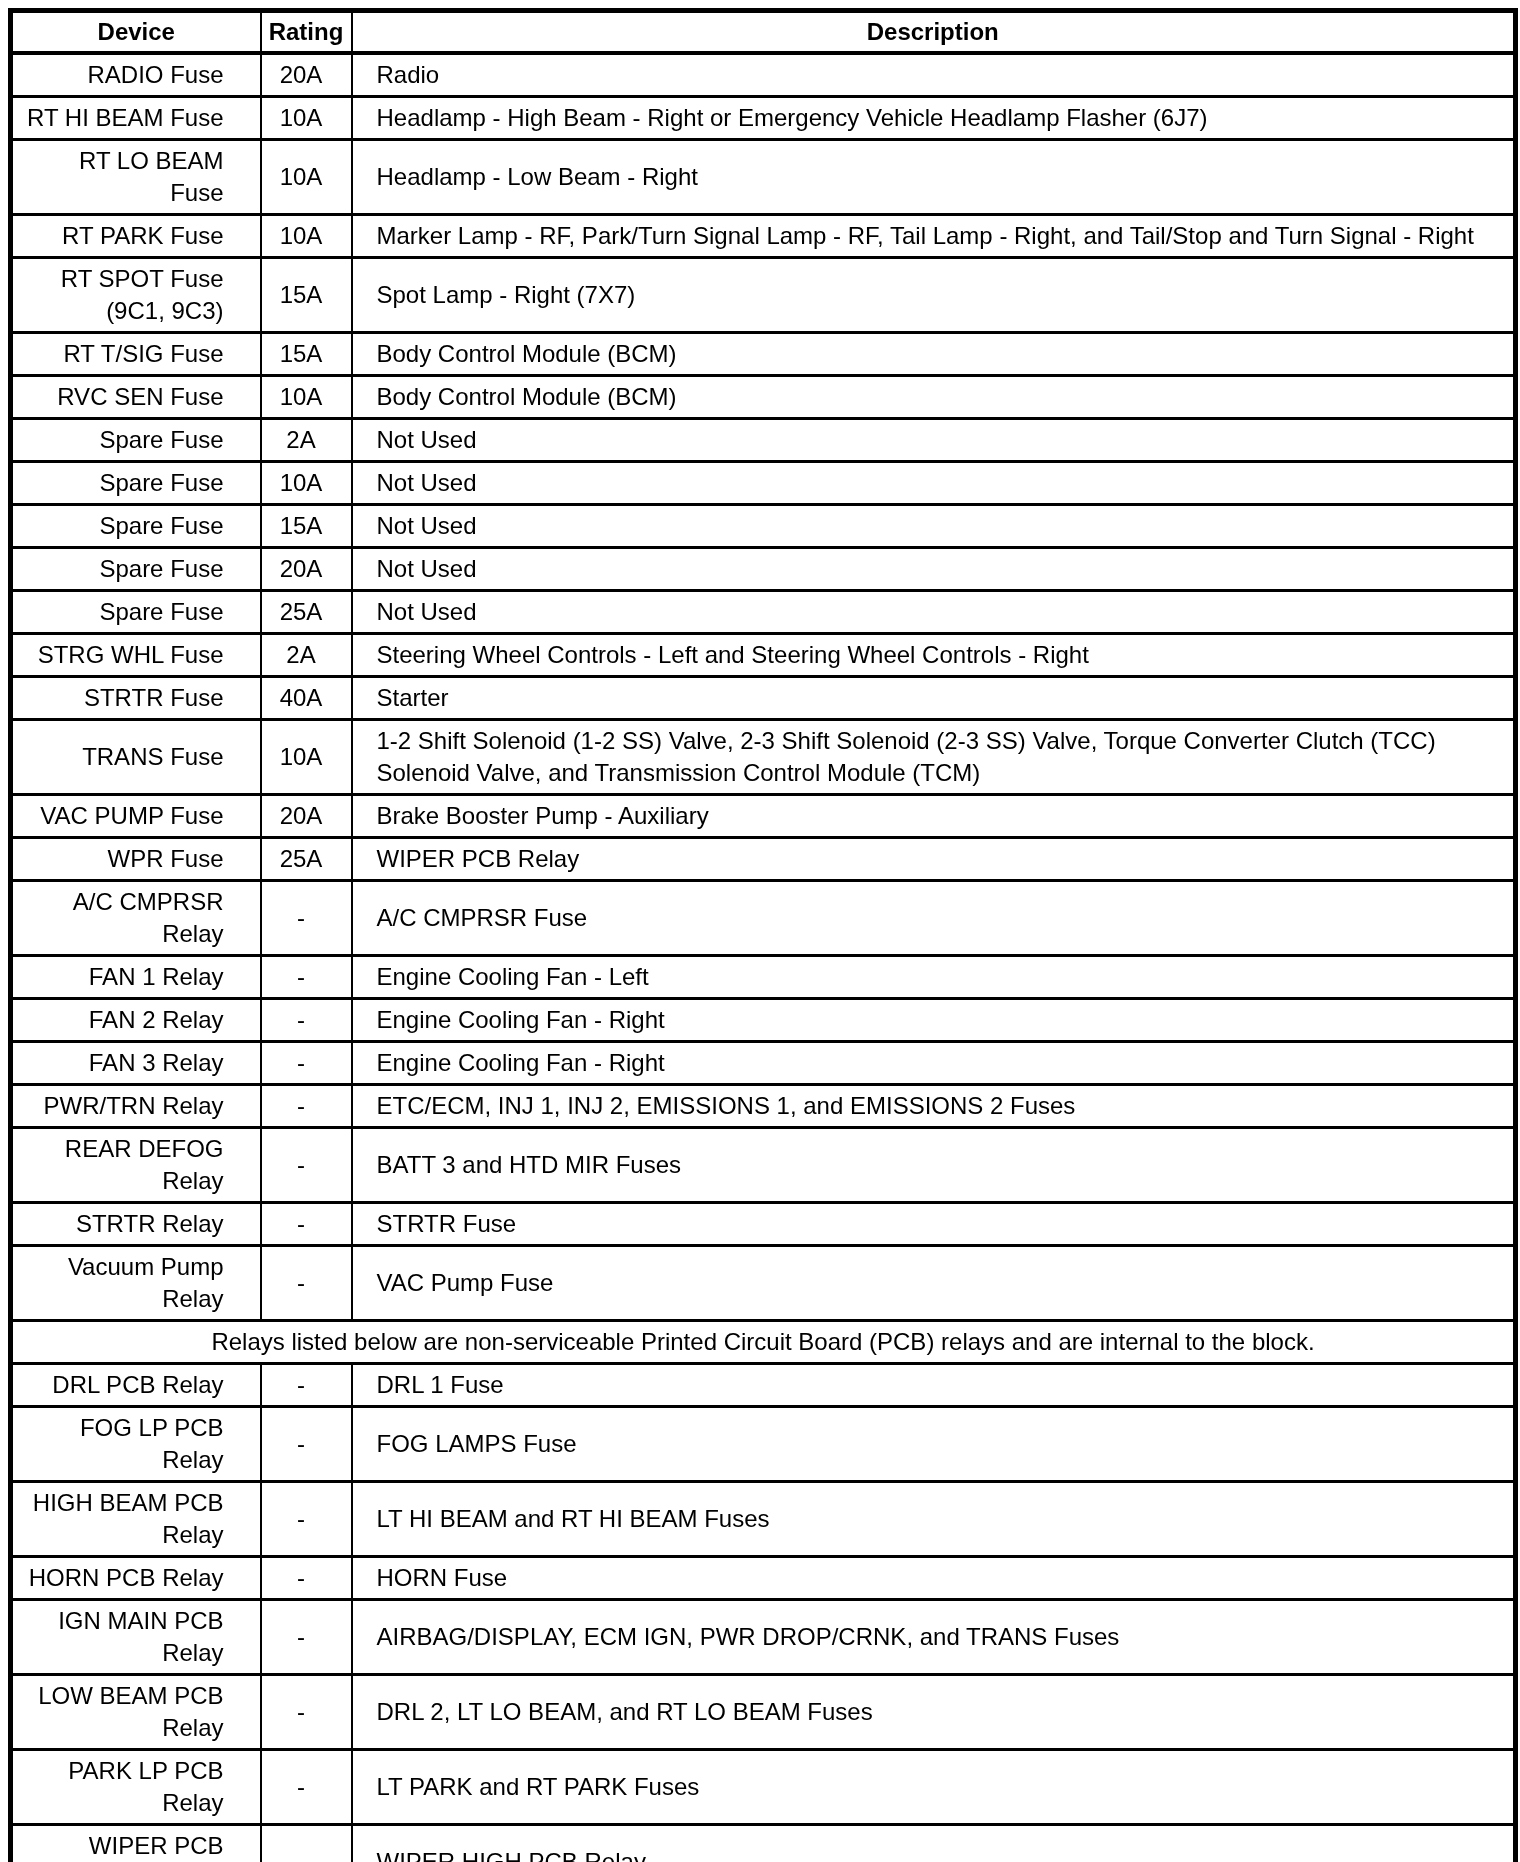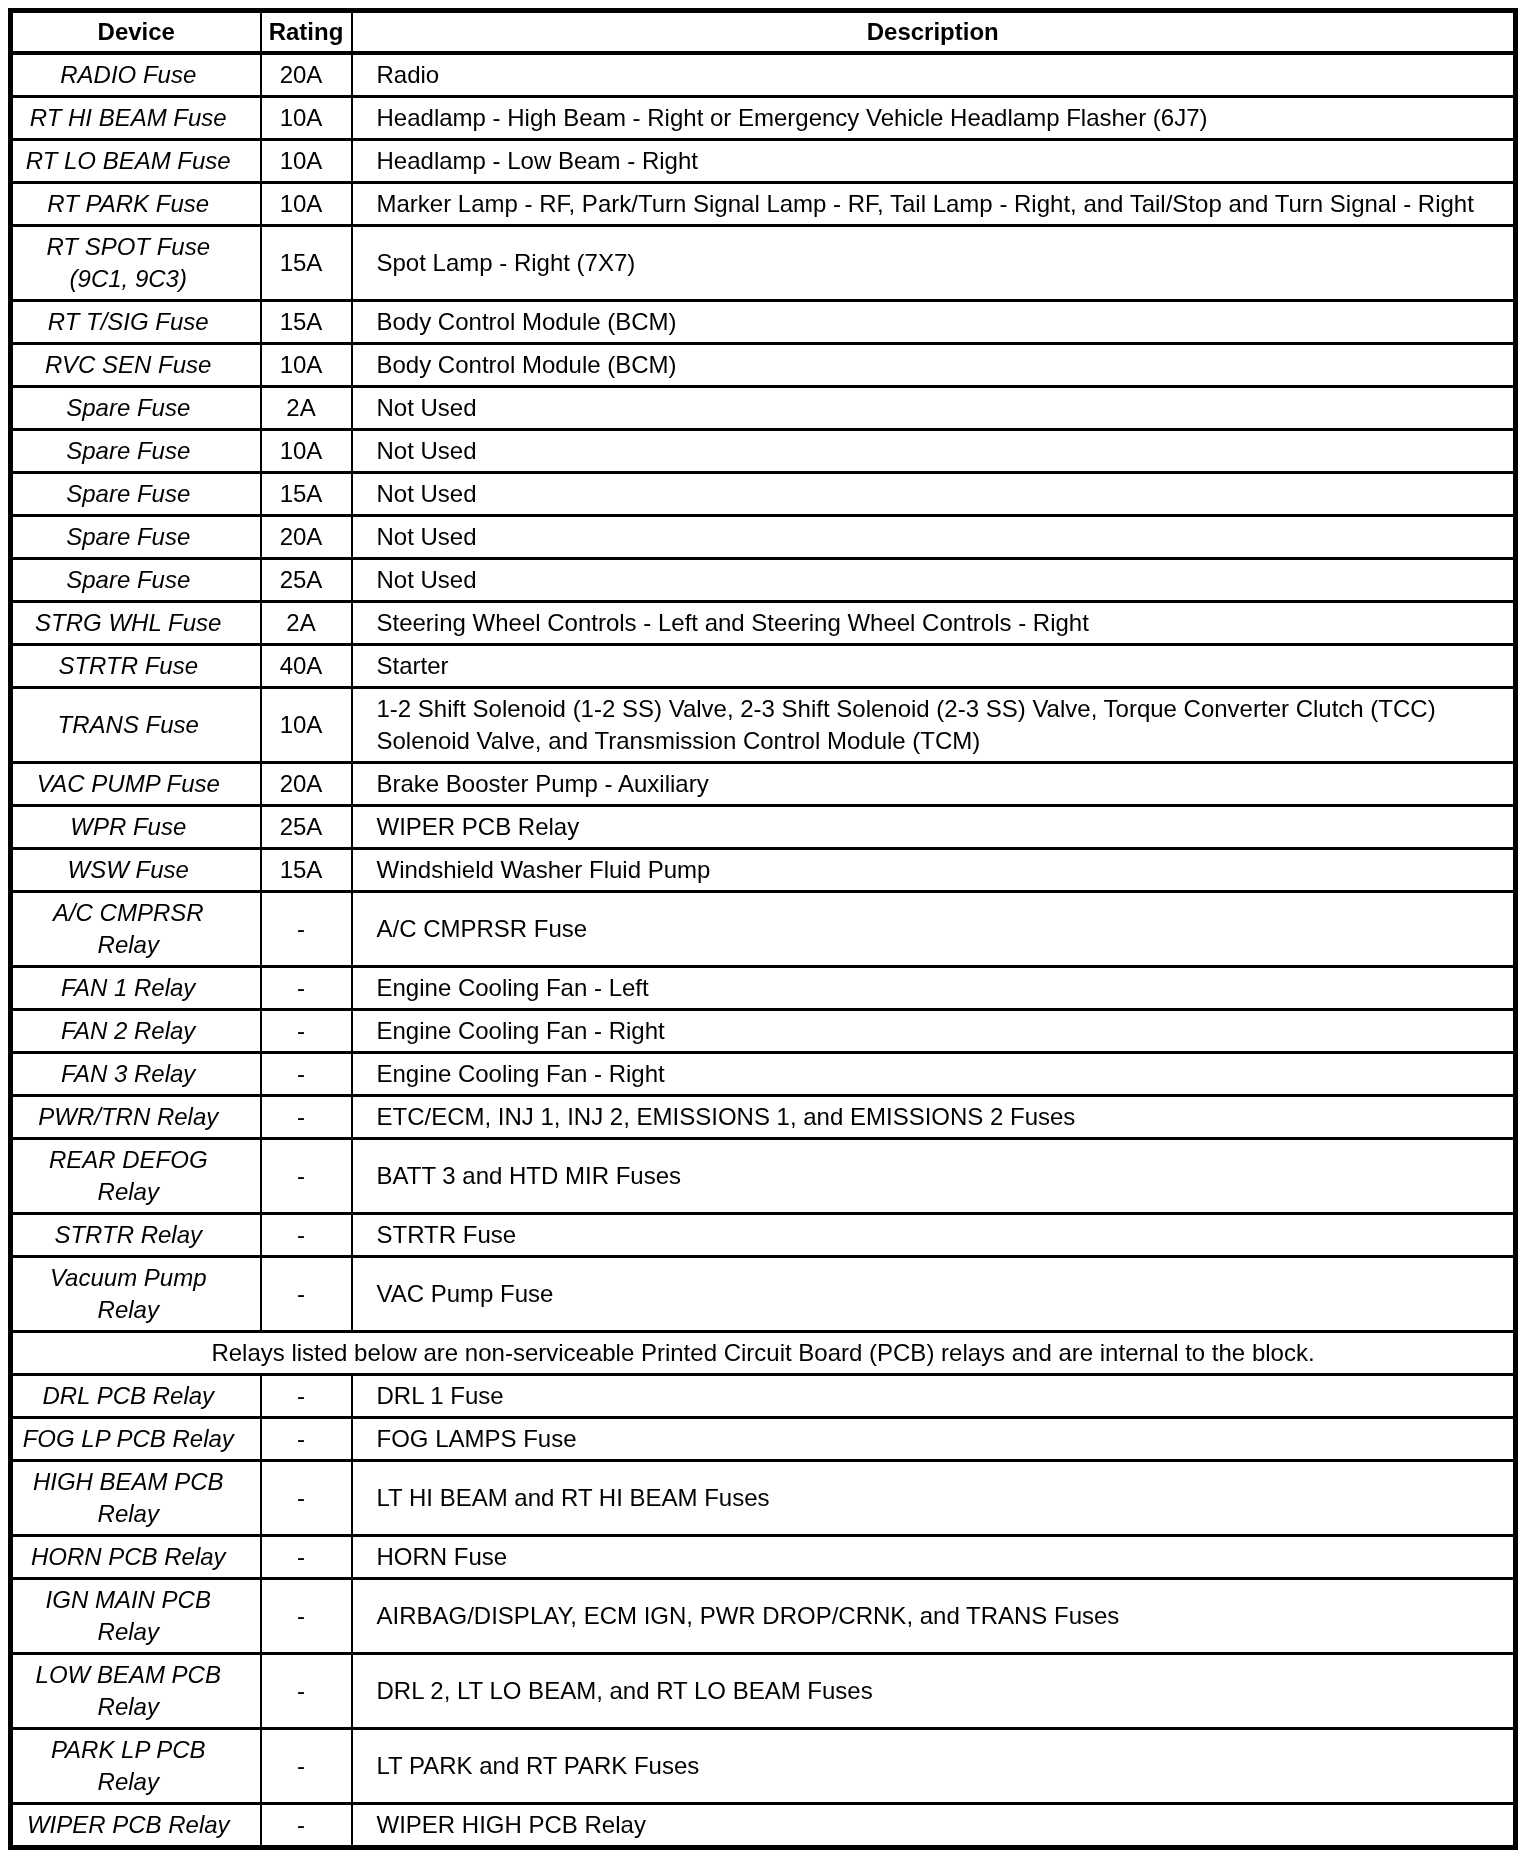--- a/index.html
+++ b/index.html
@@ -40,23 +40,22 @@
     font-size: 24px;
     font-weight: normal;
     border: 2px solid #000000;
     border-top-width: 3px;
     padding: 4px 8px;
     line-height: 32px;
     vertical-align: middle;
     overflow: hidden;
   }
   td.device-cell {
-    text-align: center;
-    padding-right: 24px;
-    font-style: italic;
+    text-align: right;
+    padding-right: 36px;
   }
   td.rating-cell {
     text-align: center;
     padding-left: 2px;
     padding-right: 12px;
   }
   td.description-cell {
     text-align: left;
     padding-left: 24px;
   }
@@ -161,25 +160,20 @@
           <td class="device-cell">VAC PUMP Fuse</td>
           <td class="rating-cell">20A</td>
           <td class="description-cell">Brake Booster Pump - Auxiliary</td>
         </tr>
         <tr>
           <td class="device-cell">WPR Fuse</td>
           <td class="rating-cell">25A</td>
           <td class="description-cell">WIPER PCB Relay</td>
         </tr>
         <tr>
-          <td class="device-cell">WSW Fuse</td>
-          <td class="rating-cell">15A</td>
-          <td class="description-cell">Windshield Washer Fluid Pump</td>
-        </tr>
-        <tr>
           <td class="device-cell">A/C CMPRSR Relay</td>
           <td class="rating-cell">-</td>
           <td class="description-cell">A/C CMPRSR Fuse</td>
         </tr>
         <tr>
           <td class="device-cell">FAN 1 Relay</td>
           <td class="rating-cell">-</td>
           <td class="description-cell">Engine Cooling Fan - Left</td>
         </tr>
         <tr>

